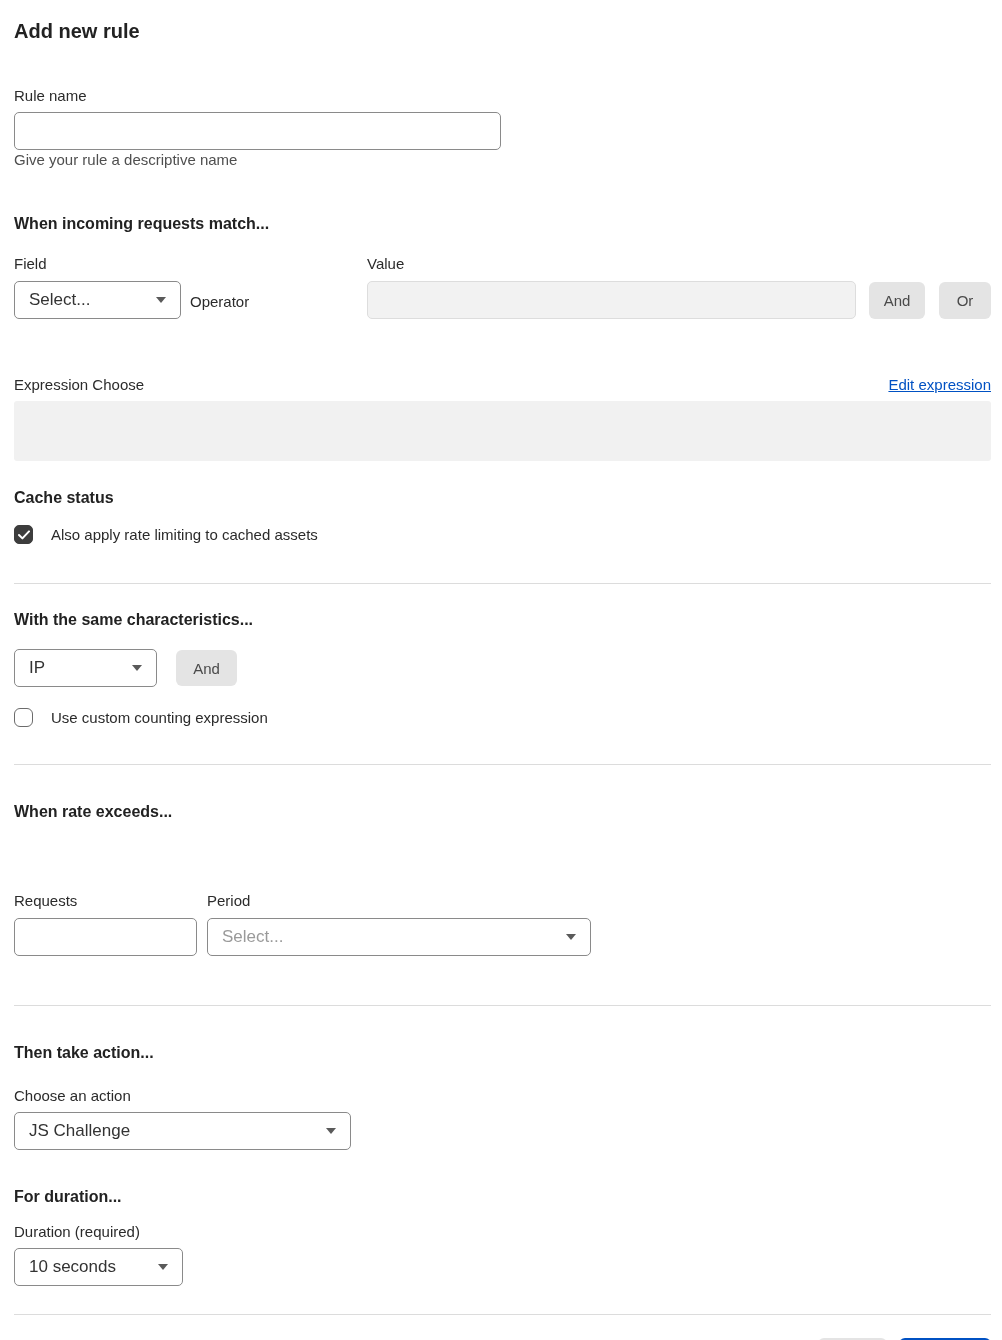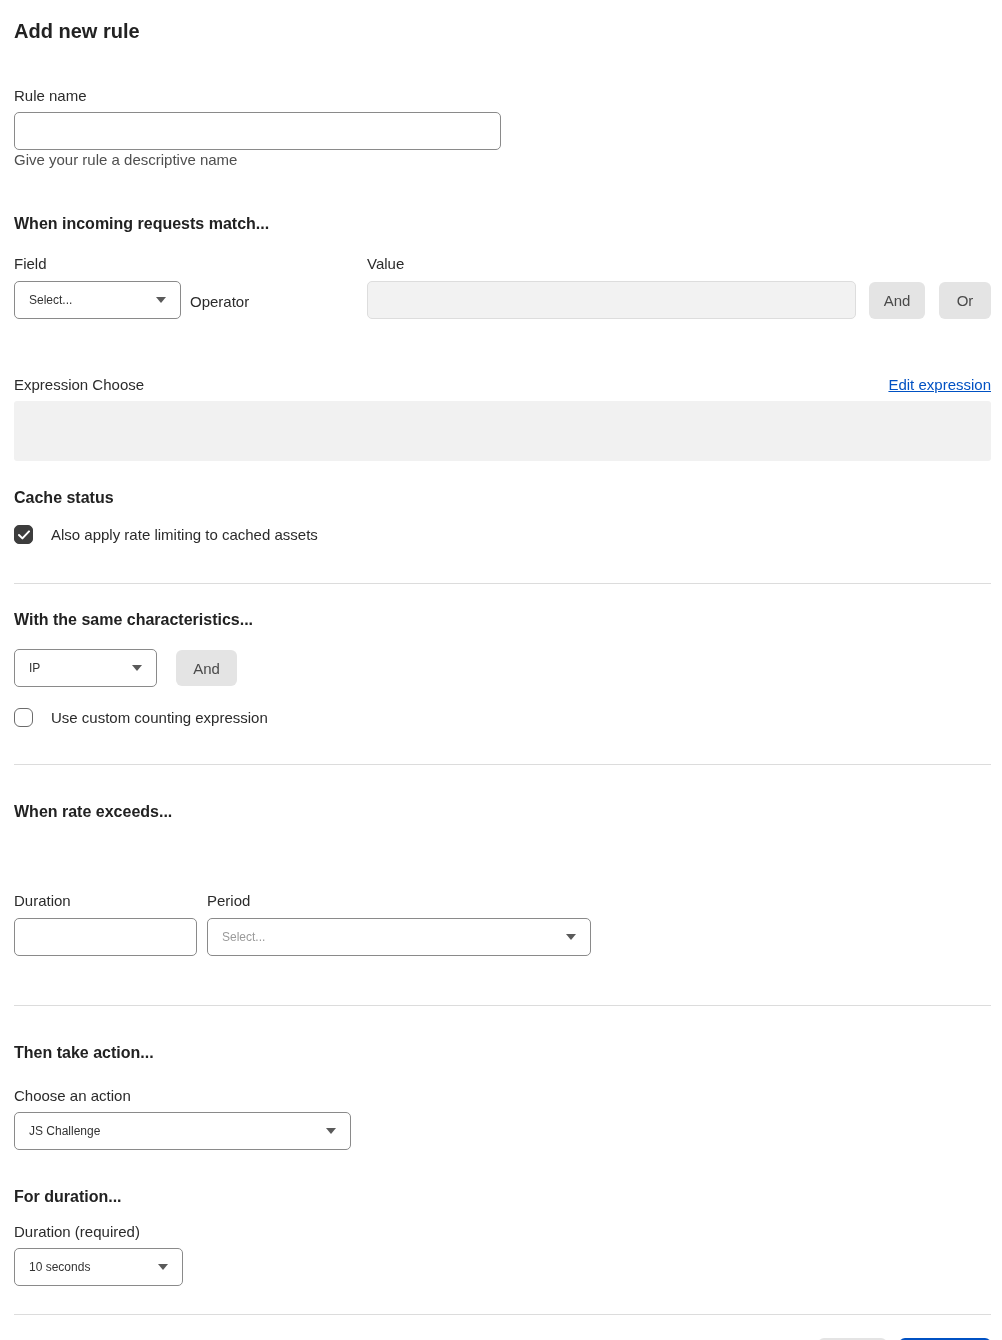--- a/index.html
+++ b/index.html
@@ -53,21 +53,21 @@
   }
   .select {
     height: 38px;
     border: 1px solid #8a8a8a;
     border-radius: 5px;
     background: #fff;
     display: flex;
     align-items: center;
     justify-content: space-between;
     padding: 0 14px;
-    font-size: 12px;
+    font-size: 17px;
     color: #333;
     cursor: pointer;
   }
   .select .select-value.placeholder { color: #9a9a9a; }
   .caret {
     width: 0; height: 0;
     border-left: 5px solid transparent;
     border-right: 5px solid transparent;
     border-top: 6px solid #5a5a5a;
     margin-left: 8px;
@@ -269,21 +269,21 @@
       
     </span>
     <span class="cb-label">Use custom counting expression</span>
   </div>
 
   <hr class="divider mt-div2">
 
   <h2 class="section-heading mt-rate-heading">When rate exceeds...</h2>
   <div class="rate-row">
     <div class="rate-col requests-col">
-      <label class="lbl">Duration</label>
+      <label class="lbl">Requests</label>
       <input class="text-input" type="text" value="" style="">
     </div>
     <div class="rate-col period-col">
       <label class="lbl">Period</label>
       <div class="select">
         <span class="select-value placeholder">Select...</span>
         <span class="caret"></span>
       </div>
     </div>
   </div>

